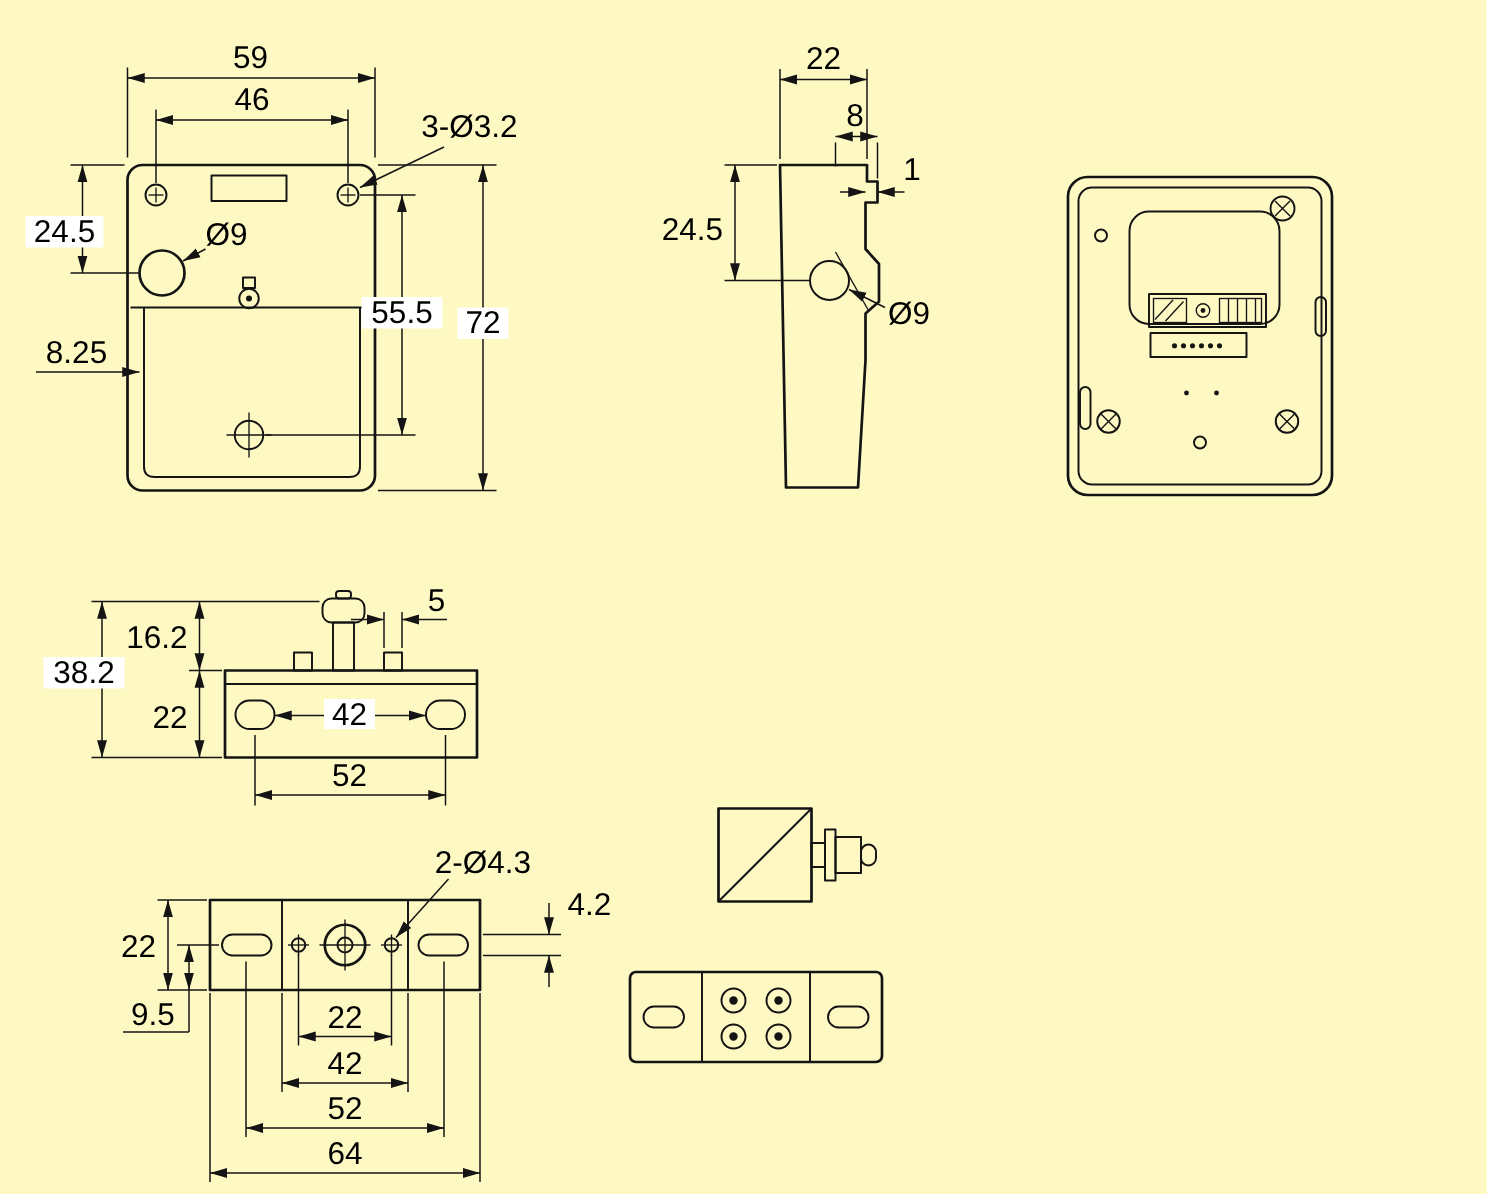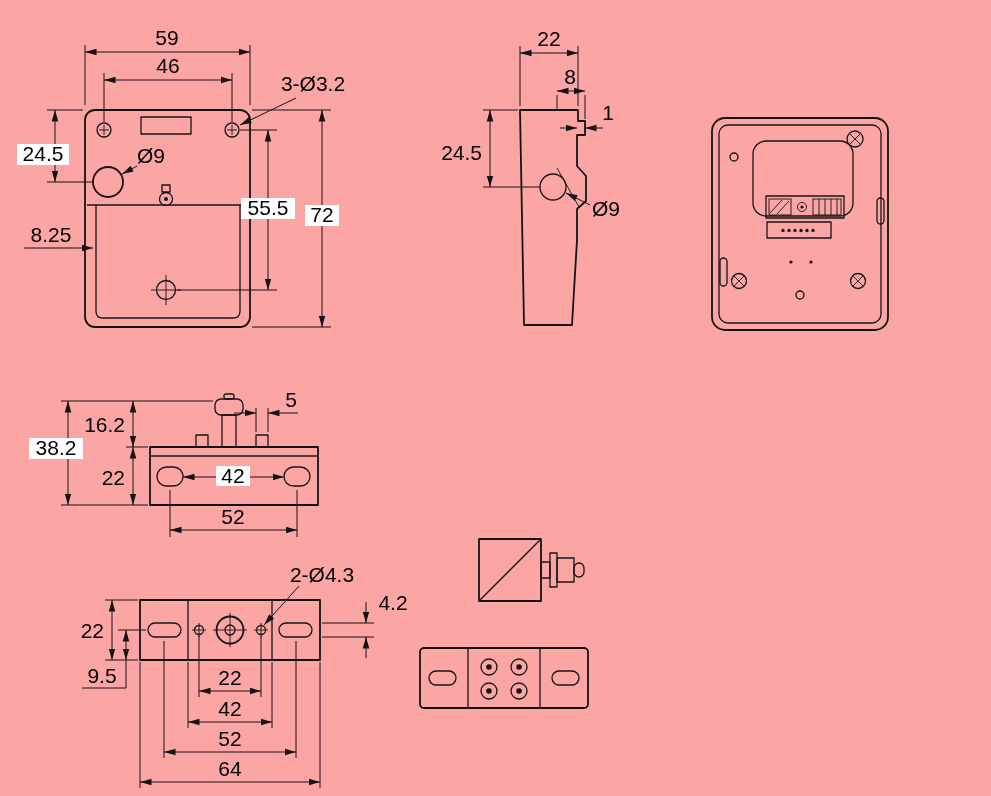--- a/index.html
+++ b/index.html
@@ -1,16 +1,16 @@
 <!DOCTYPE html>
 <html><head>
 <meta charset="utf-8">
 <style>
   html,body{margin:0;padding:0;background:#fff;}
-  .stage{position:relative;width:991px;height:796px;background:#fca5a5;overflow:hidden;}
+  .stage{position:relative;width:991px;height:796px;background:#fef9c3;overflow:hidden;}
   svg{position:absolute;left:0;top:0;}
   .o{fill:none;stroke:#141414;stroke-width:1.8;stroke-linejoin:round;}
   .m{fill:none;stroke:#141414;stroke-width:1.3;stroke-linejoin:round;}
   .d{fill:none;stroke:#141414;stroke-width:1;}
   .x{fill:none;stroke:#141414;stroke-width:0.9;}
   .f{fill:#141414;stroke:none;}
   .wh{fill:#ffffff;stroke:none;}
   .t{font-family:"Liberation Sans",sans-serif;font-size:21px;fill:#000;text-anchor:middle;}
   .te{text-anchor:end;}
   .ts{text-anchor:start;}

